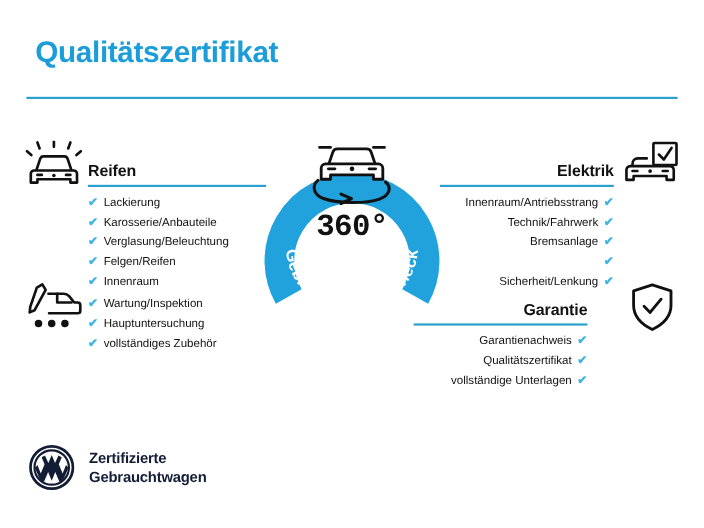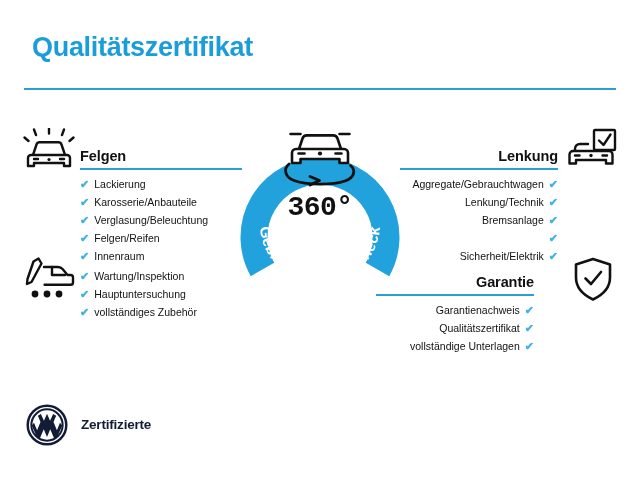--- a/index.html
+++ b/index.html
@@ -126,21 +126,21 @@
       <path d="M14 7 L12 1.5 M27 5.5 L27 0.5 M40 7 L42 1.5 M6.5 13 L2.5 9.5 M47.5 13 L51.5 9.5"></path>
       <path d="M11 27 L14.5 16.5 C15 15 16 14.2 17.5 14.2 L36.5 14.2 C38 14.2 39 15 39.5 16.5 L43 27"></path>
       <path d="M9 27 h36 a3 3 0 0 1 3 3 v8 h-6 v-3 h-30 v3 h-6 v-8 a3 3 0 0 1 3 -3 z" fill="#fff"></path>
       <circle cx="27" cy="31.5" r="1.6" fill="#111" stroke="none"></circle>
       <path d="M12 31 h4 M38 31 h4"></path>
     </svg>
   </div>
 
   <div class="block col-left" id="optik">
     <div class="head">
-      <div class="head-title">Felgen</div>
+      <div class="head-title">Reifen</div>
       <div class="head-rule"></div>
     </div>
     <div class="items">
       <div class="item">
         <span class="chk">✔</span>
         <span>Lackierung</span>
       </div>
       <div class="item">
         <span class="chk">✔</span>
         <span>Karosserie/Anbauteile</span>
@@ -194,42 +194,42 @@
       <path d="M35 12.5 L39.5 17 L46.5 6.5"></path>
       <path d="M24 16 h-8 c-3 0 -5 2 -5 5 v2"></path>
       <path d="M9 23 h36 a3.5 3.5 0 0 1 3.5 3.5 v9 h-6.5 v-3.5 h-30 v3.5 h-6.5 v-9 a3.5 3.5 0 0 1 3.5 -3.5 z" fill="#fff"></path>
       <circle cx="27" cy="27.5" r="1.7" fill="#111" stroke="none"></circle>
       <path d="M11 27.5 h4.5 M38.5 27.5 h4.5"></path>
     </svg>
   </div>
 
   <div class="block col-right" id="technik">
     <div class="head">
-      <div class="head-title">Lenkung</div>
+      <div class="head-title">Elektrik</div>
       <div class="head-rule"></div>
     </div>
     <div class="items">
       <div class="item">
         <span class="chk">✔</span>
-        <span>Aggregate/Gebrauchtwagen</span>
-      </div>
-      <div class="item">
-        <span class="chk">✔</span>
-        <span>Lenkung/Technik</span>
+        <span>Innenraum/Antriebsstrang</span>
+      </div>
+      <div class="item">
+        <span class="chk">✔</span>
+        <span>Technik/Fahrwerk</span>
       </div>
       <div class="item">
         <span class="chk">✔</span>
         <span>Bremsanlage</span>
       </div>
       <div class="item">
         <span class="chk">✔</span>
       </div>
       <div class="item">
         <span class="chk">✔</span>
-        <span>Sicherheit/Elektrik</span>
+        <span>Sicherheit/Lenkung</span>
       </div>
     </div>
   </div>
 
   <div class="sect-icon" id="icon-garantie">
     <svg viewBox="0 0 54 48" fill="none" stroke="#111" stroke-width="2.6" stroke-linecap="round" stroke-linejoin="round">
       <path d="M27 3 L44 8.5 v13 c0 10 -7.5 17.5 -17 22 c-9.5 -4.5 -17 -12 -17 -22 v-13 Z"></path>
       <path d="M19.5 22.5 L25 28 L35 16"></path>
     </svg>
   </div>
@@ -285,16 +285,17 @@
     <svg class="vw-mark" viewBox="0 0 44 44">
       <circle cx="22" cy="22" r="20.2" fill="none" stroke="#131c35" stroke-width="2.6"></circle>
       <circle cx="22" cy="22" r="16.4" fill="none" stroke="#131c35" stroke-width="2.1"></circle>
       <path d="M22 10.2 L25.2 17.6 L28.4 10.6 L31.6 12.3 L28.8 18.8 L32.4 27.6
                L35.6 19.6 L38 22.4 L32.2 35.6 L29.3 35.6 L25.4 26.4 L22 34.6
                L18.6 26.4 L14.7 35.6 L11.8 35.6 L6 22.4 L8.4 19.6 L11.6 27.6
                L15.2 18.8 L12.4 12.3 L15.6 10.6 L18.8 17.6 Z" fill="#131c35"></path>
     </svg>
     <div class="vw-text">
       <div>Zertifizierte</div>
+      <div>Gebrauchtwagen</div>
     </div>
   </div>
 
 </div>
 
 </body></html>

